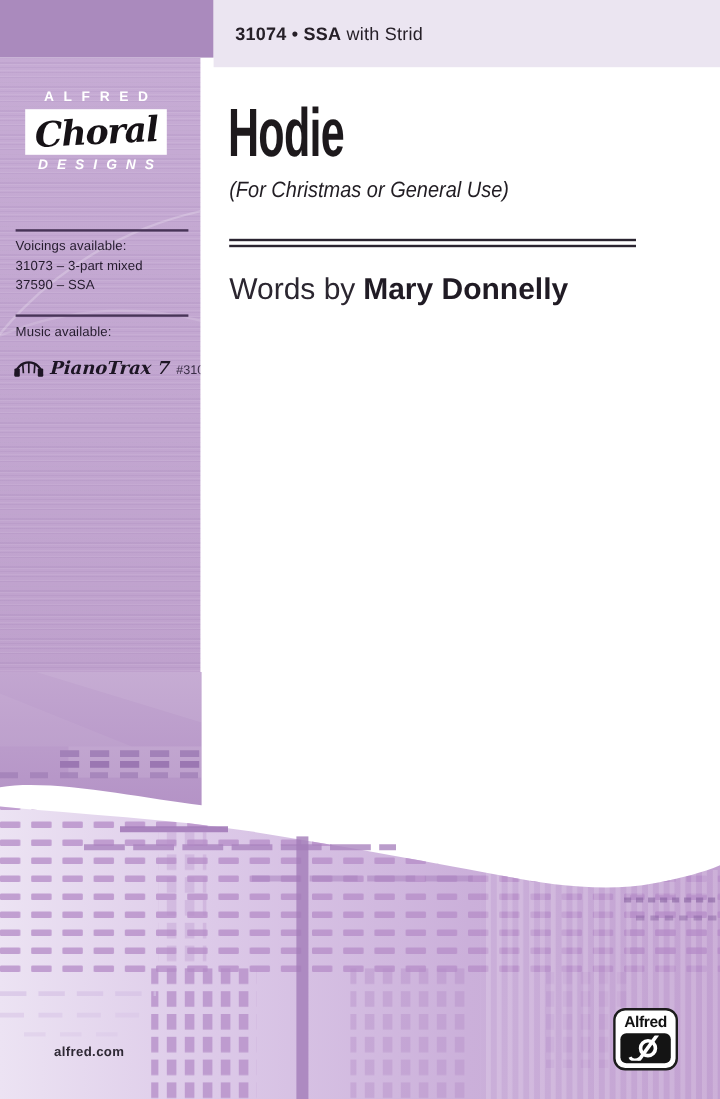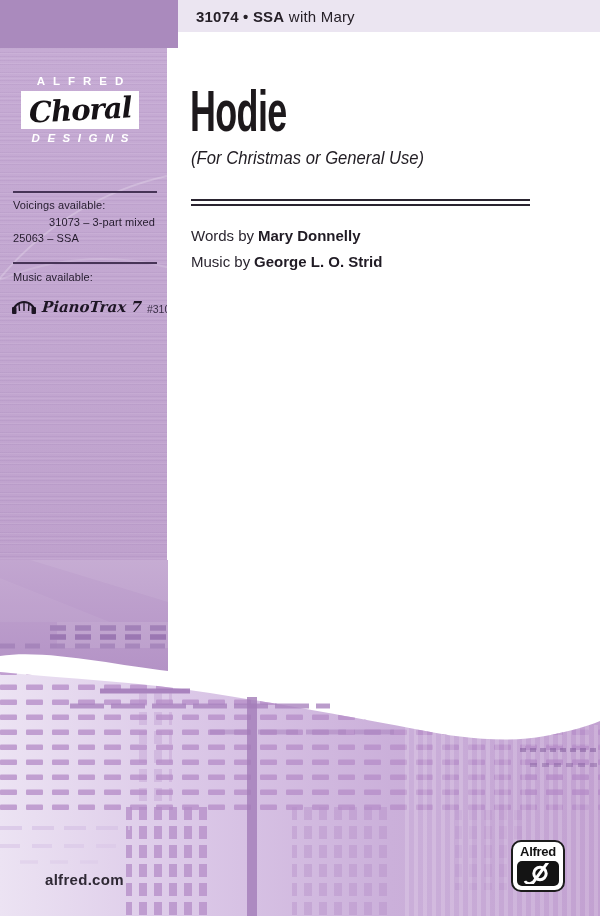--- a/index.html
+++ b/index.html
@@ -5,21 +5,21 @@
   html,body{margin:0;padding:0;background:#777;}
   #page{
     position:relative;width:600px;height:916px;margin:0 auto;
     background:#fff;overflow:hidden;
     font-family:"Liberation Sans",sans-serif;
     color:var(--text-dark,#262028);
   }
   
   .top-block{position:absolute;left:0;top:0;width:178px;height:48px;
     background:var(--header-block-purple,#aa8abd);}
-  .top-bar{position:absolute;left:178px;top:0;width:422px;height:32px;
+  .top-bar{position:absolute;left:178px;top:0;width:422px;height:56px;
     background:var(--header-bar-lavender,#ebe5f1);
     display:flex;align-items:center;padding-left:18px;box-sizing:border-box;
     font-size:15px;letter-spacing:.2px;}
   .top-bar .bold{font-weight:700;}
   .top-bar .reg{margin-left:.30em;font-weight:400;}
   
   .sidebar{position:absolute;left:0;top:48px;width:167px;height:512px;
     background:
       repeating-linear-gradient(180deg, rgba(255,255,255,.07) 0 1px, rgba(255,255,255,0) 1px 5px),
       repeating-linear-gradient(180deg, rgba(104,70,136,.07) 0 1px, rgba(0,0,0,0) 1px 4px),
@@ -33,95 +33,92 @@
     font-size:11.5px;font-weight:700;letter-spacing:8px;text-indent:8px;}
   .brand-top{top:27px;}
   .brand-bottom{top:84px;letter-spacing:7.5px;text-indent:7.5px;font-style:italic;}
   .brand-box{position:absolute;left:21px;top:43px;width:118px;height:38px;background:#fff;
     display:flex;align-items:center;justify-content:center;}
   .brand-script{font-family:"DejaVu Serif",serif;font-style:italic;font-weight:700;
     font-size:29px;color:#161216;transform:rotate(-3deg);letter-spacing:-1px;line-height:1;}
   .sb-divider{position:absolute;left:13px;width:144px;height:1.5px;background:#473457;}
   .d1{top:143px;} .d2{top:214px;}
   .sb-text{position:absolute;left:13px;font-size:11px;color:#241b2d;letter-spacing:.1px;white-space:nowrap;}
-  .sb-head1{top:151px;} .sb-v0{top:168px;margin-left:36px;} .sb-v1{top:184px;} .sb-head2{top:223px;}
+  .sb-head1{top:151px;} .sb-v0{top:168px;} .sb-v1{top:184px;} .sb-head2{top:223px;}
   .pianotrax{position:absolute;left:11px;top:244px;display:flex;align-items:flex-end;gap:5px;}
   .pt-name{font-family:"DejaVu Serif",serif;font-style:italic;font-weight:700;
     font-size:15px;color:#1d1524;white-space:nowrap;transform:skewX(-4deg);}
   .pt-num{font-size:10.5px;color:#3a2e47;padding-bottom:1px;white-space:nowrap;}
   
   .title{position:absolute;left:190px;top:83px;font-size:57px;font-weight:700;
     line-height:1;letter-spacing:-1px;color:#1d191c;
     transform:scaleX(.63);transform-origin:left top;white-space:nowrap;}
   .subtitle{position:absolute;left:191px;top:147px;font-size:18.5px;font-style:italic;
     color:#211d23;transform:scaleX(.90);transform-origin:left top;white-space:nowrap;}
   .title-rule{position:absolute;left:191px;top:199px;width:339px;height:7px;
     box-sizing:border-box;border-top:2.5px solid #2a2430;border-bottom:2px solid #2a2430;}
-  .credit{position:absolute;left:191px;font-size:15px;color:#2b2630;white-space:nowrap;text-align:center;}
+  .credit{position:absolute;left:191px;font-size:25px;color:#2b2630;white-space:nowrap;text-align:center;}
   .credit .name{font-weight:700;margin-left:.26em;color:#201b24;}
   .credit.words{top:227px;} .credit.music{top:253px;}
   
   .wave-svg{position:absolute;left:0;top:560px;width:600px;height:356px;display:block;}
   
-  .website{position:absolute;left:45px;top:871px;font-size:15px;font-weight:700;
+  .website{position:absolute;left:45px;top:871px;font-size:11px;font-weight:700;
     color:#2f2935;letter-spacing:.3px;}
   .alfred-logo{position:absolute;left:511px;top:840px;width:54px;height:52px;
     background:#fff;border:2px solid #1c1c1c;border-radius:10px;box-sizing:border-box;
     display:flex;flex-direction:column;align-items:center;padding:3px 3px 4px;}
   .alfred-word{font-size:13px;font-weight:700;color:#111;line-height:1.15;letter-spacing:-.3px;}
   .alfred-mark{width:42px;height:25px;background:#141414;border-radius:5px;
     display:flex;align-items:center;justify-content:center;margin-top:1px;}
 </style>
 </head>
 <body>
 
 <div id="page">
 
   <div class="top-block"></div>
   <div class="top-bar">
     <span class="bold">31074 • SSA</span>
-    <span class="reg">with Mary</span>
+    <span class="reg">with Strid</span>
   </div>
 
   <div class="sidebar">
     <div class="arc a1"></div>
     <div class="arc a2"></div>
     <div class="brand">
       <div class="brand-line brand-top">ALFRED</div>
       <div class="brand-box">
         <span class="brand-script">Choral</span>
       </div>
       <div class="brand-line brand-bottom">DESIGNS</div>
     </div>
     <div class="sb-divider d1"></div>
     <div class="sb-text sb-head1">Voicings available:</div>
     <div class="sb-text sb-v0">31073 – 3-part mixed</div>
-    <div class="sb-text sb-v1">25063 – SSA</div>
+    <div class="sb-text sb-v1">37590 – SSA</div>
     <div class="sb-divider d2"></div>
     <div class="sb-text sb-head2">Music available:</div>
     <div class="pianotrax">
       <svg width="26" height="24" viewBox="0 0 26 24">
         <path d="M2,21 A11,11 0 0 1 24,21" fill="none" stroke="#1d1524" stroke-width="2"></path>
         <path d="M13,10 L13,19 M8,12 L8.5,19 M18,12 L17.5,19" stroke="#1d1524" stroke-width="1.4" fill="none"></path>
         <rect x="1" y="15" width="4.5" height="7" rx="1" fill="#1d1524"></rect>
         <rect x="20.5" y="15" width="4.5" height="7" rx="1" fill="#1d1524"></rect>
       </svg>
       <span class="pt-name">PianoTrax 7</span>
       <span class="pt-num">#31028</span>
     </div>
   </div>
 
   <div class="title">Hodie</div>
   <div class="subtitle">(For Christmas or General Use)</div>
   <div class="title-rule"></div>
   <div class="credit words">
     <span>Words by</span><span class="name">Mary Donnelly</span>
-  </div>
-  <div class="credit music">
-    <span>Music by</span><span class="name">George L. O. Strid</span>
   </div>
 
   <svg class="wave-svg" viewBox="0 0 600 356" preserveAspectRatio="none">
     <defs>
       <pattern id="dsh" width="26" height="15" patternUnits="userSpaceOnUse">
         <rect x="0" y="4.5" width="17" height="5.5" rx="1" fill="#b78fc9"></rect>
       </pattern>
       <pattern id="vd" width="15" height="19" patternUnits="userSpaceOnUse">
         <rect x="4" y="0" width="8" height="13" fill="#b48cc7"></rect>
       </pattern>

